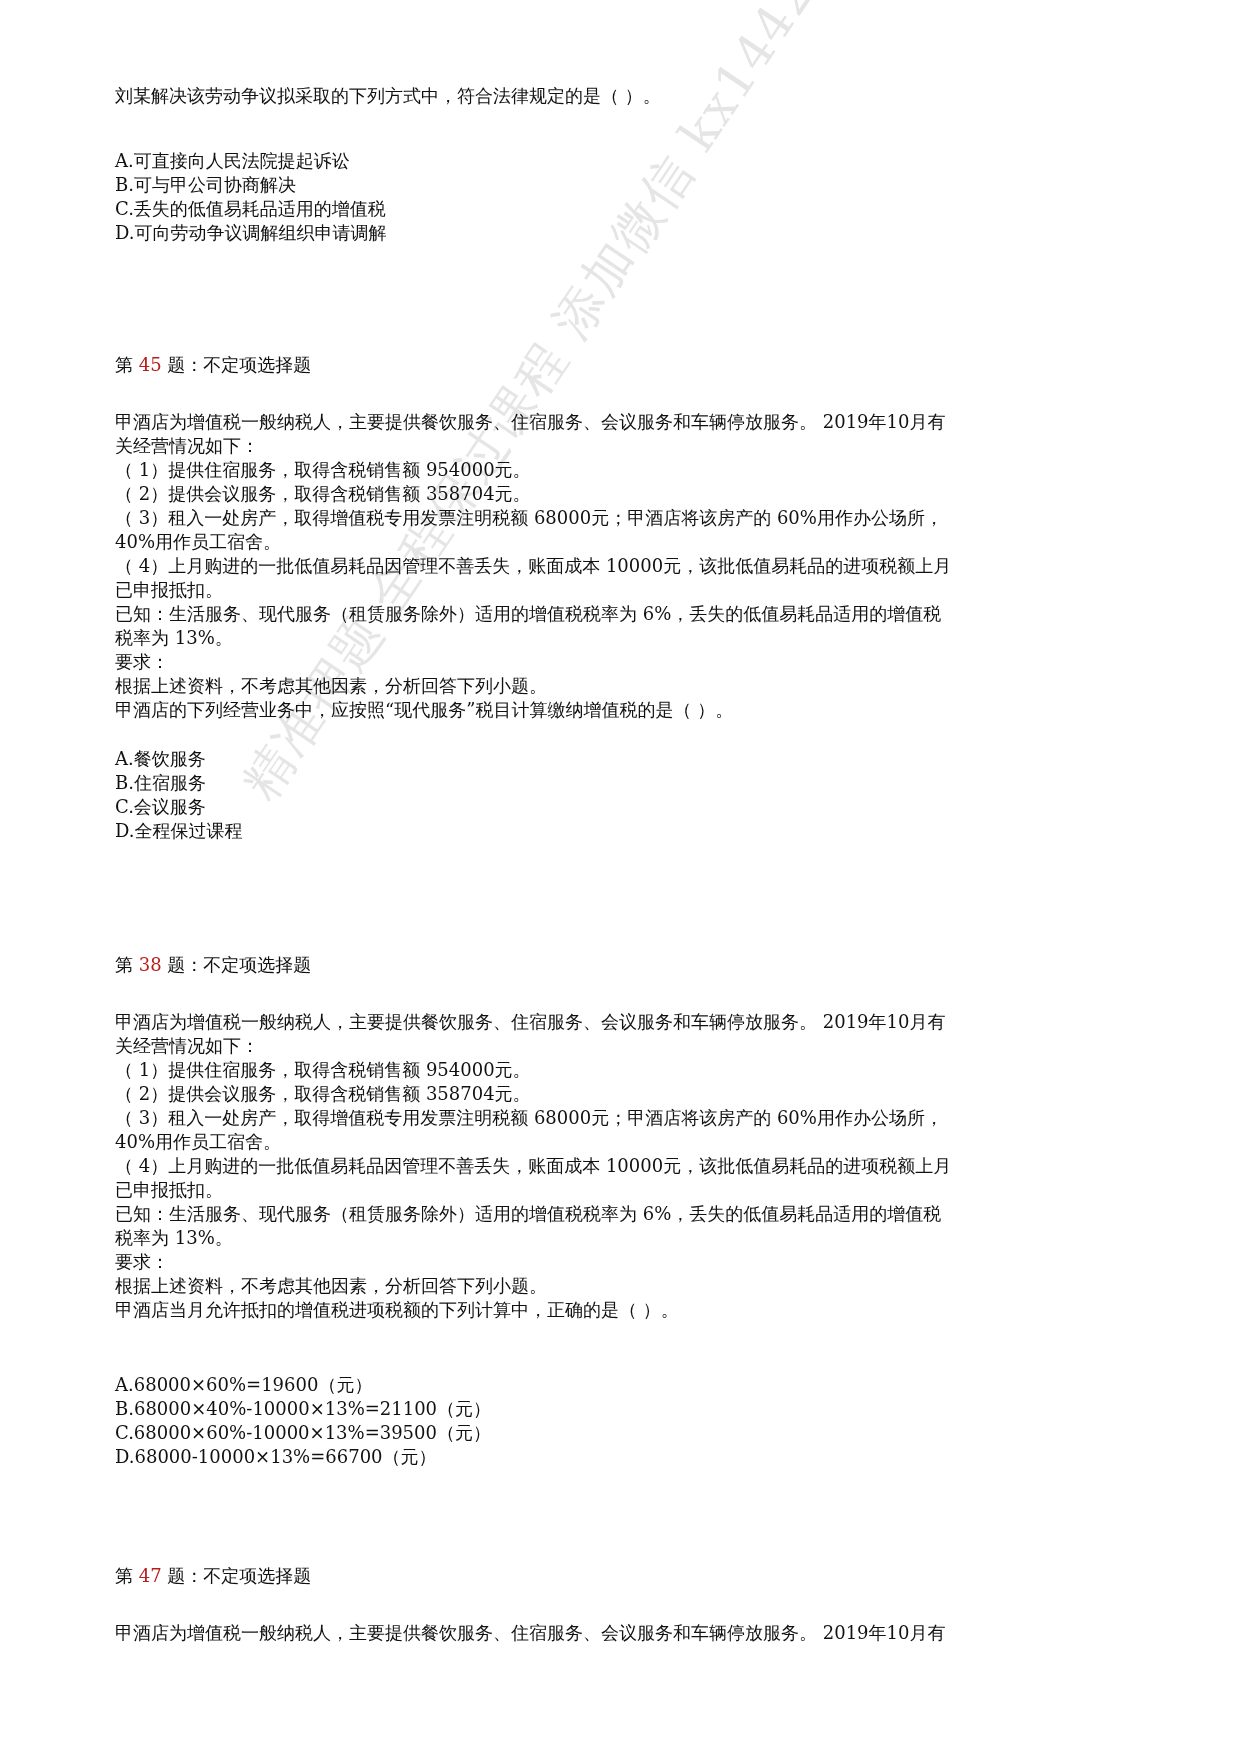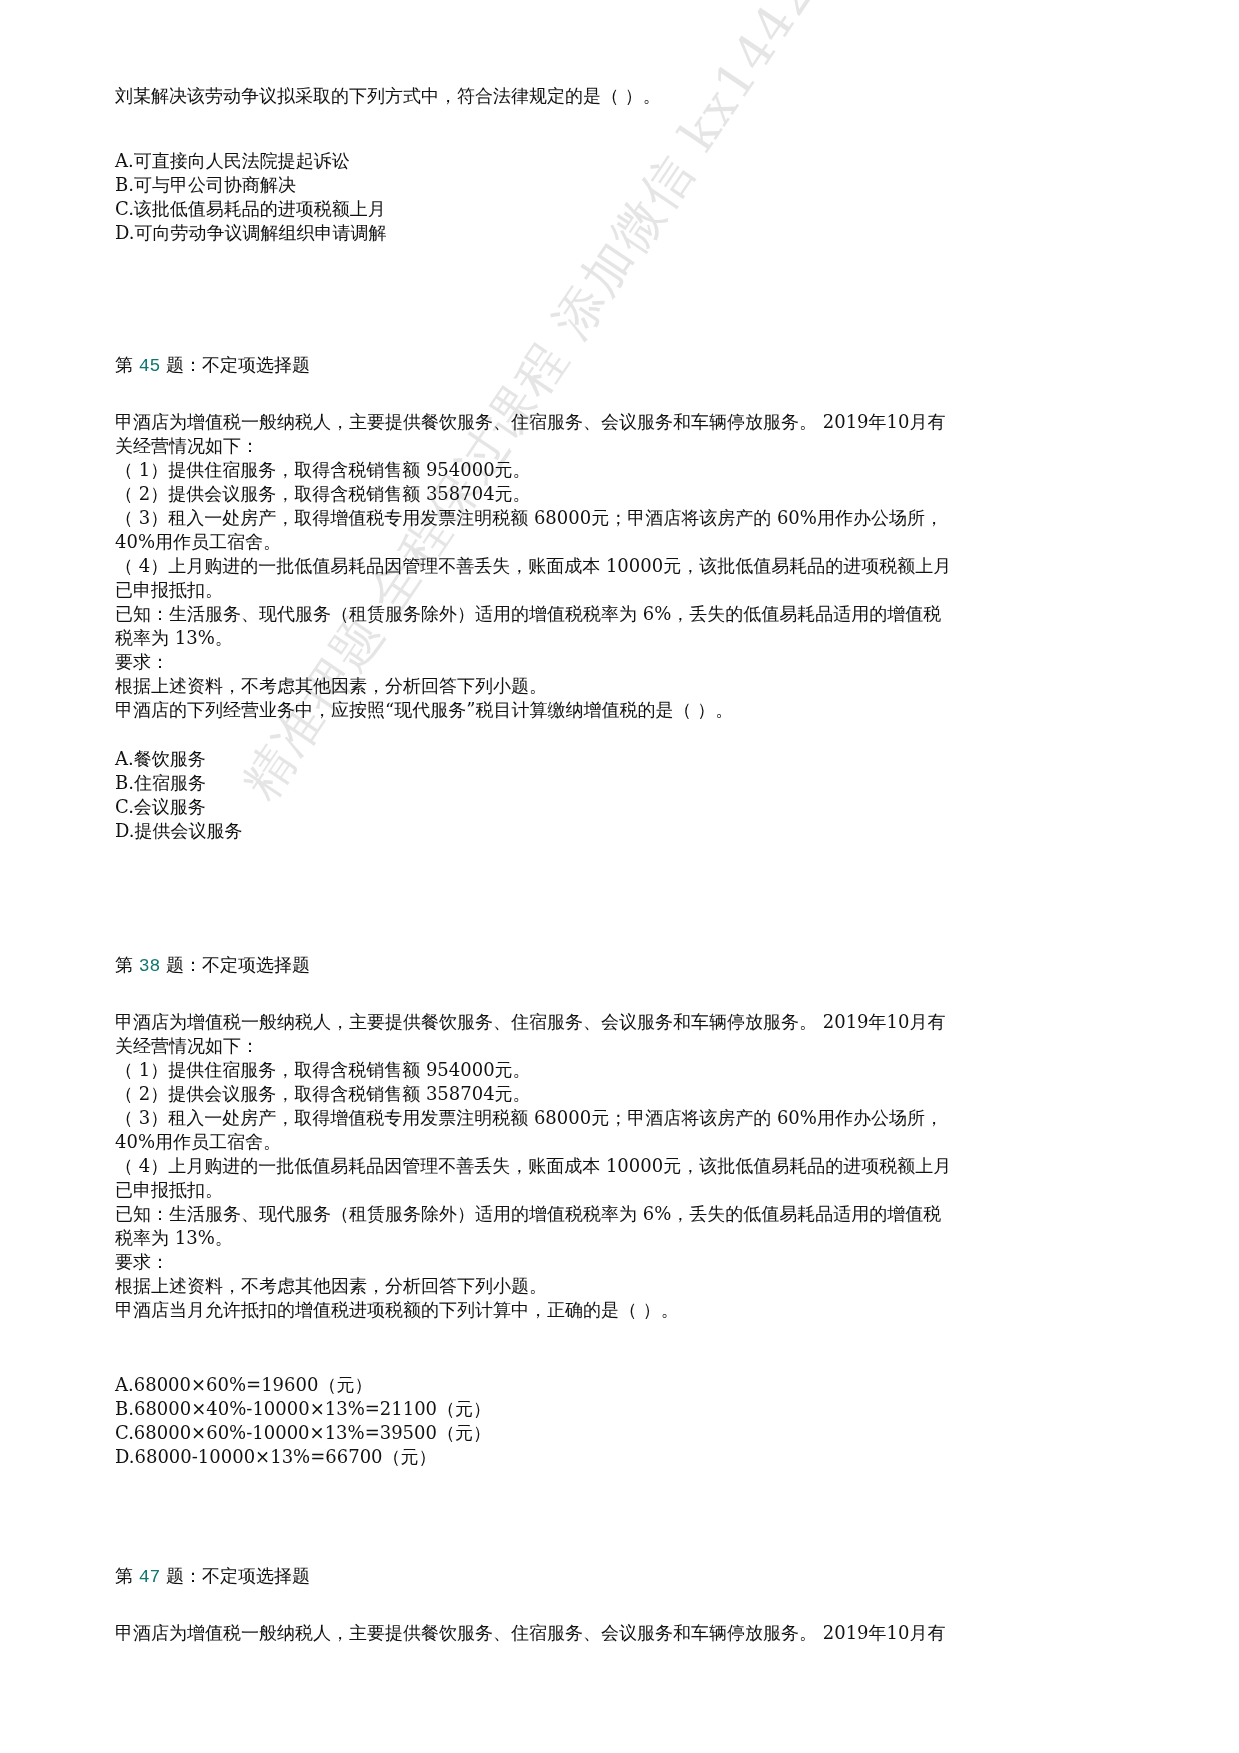--- a/index.html
+++ b/index.html
@@ -4,21 +4,21 @@
 <style>
   html, body { margin: 0; padding: 0; background: #ffffff; }
   body {
     width: 1239px; height: 1753px; position: relative; overflow: hidden;
     font-family: "DejaVu Serif", "Liberation Serif", serif;
     color: #111111;
     font-size: 18px;
   }
   .page { position: absolute; left: 115px; top: 0; width: 1010px; }
   .line { position: absolute; left: 0; white-space: nowrap; line-height: 25px; height: 25px; }
-  .qnum { color: #0f766e; font-family: Liberation Mono, monospace; }
+  .qnum { color: #b91c1c; }
   .watermark {
     position: absolute;
     left: 255px; top: 760px;
     transform: rotate(-56deg);
     transform-origin: left center;
     font-size: 50px;
     color: rgba(0,0,0,0.10);
     white-space: nowrap;
     font-family: "DejaVu Serif", serif;
     letter-spacing: 2px;
@@ -28,21 +28,21 @@
 </head>
 <body>
 
 <div class="watermark">精准押题 全程保过课程 添加微信 kx14423</div>
 
 <div class="page">
 
   <div class="line" style="top:83px">刘某解决该劳动争议拟采取的下列方式中，符合法律规定的是（ ）。</div>
   <div class="line" style="top:148px">A.可直接向人民法院提起诉讼</div>
   <div class="line" style="top:172px">B.可与甲公司协商解决</div>
-  <div class="line" style="top:196px">C.该批低值易耗品的进项税额上月</div>
+  <div class="line" style="top:196px">C.丢失的低值易耗品适用的增值税</div>
   <div class="line" style="top:220px">D.可向劳动争议调解组织申请调解</div>
 
   <div class="line" style="top:352px">
     <span>第 </span><span class="qnum">45</span><span> 题：不定项选择题</span>
   </div>
   <div class="line" style="top:409px">甲酒店为增值税一般纳税人，主要提供餐饮服务、住宿服务、会议服务和车辆停放服务。 2019年10月有</div>
   <div class="line" style="top:433px">关经营情况如下：</div>
   <div class="line" style="top:457px">（ 1）提供住宿服务，取得含税销售额 954000元。</div>
   <div class="line" style="top:481px">（ 2）提供会议服务，取得含税销售额 358704元。</div>
   <div class="line" style="top:505px">（ 3）租入一处房产，取得增值税专用发票注明税额 68000元；甲酒店将该房产的 60%用作办公场所，</div>
@@ -50,21 +50,21 @@
   <div class="line" style="top:553px">（ 4）上月购进的一批低值易耗品因管理不善丢失，账面成本 10000元，该批低值易耗品的进项税额上月</div>
   <div class="line" style="top:577px">已申报抵扣。</div>
   <div class="line" style="top:601px">已知：生活服务、现代服务（租赁服务除外）适用的增值税税率为 6%，丢失的低值易耗品适用的增值税</div>
   <div class="line" style="top:625px">税率为 13%。</div>
   <div class="line" style="top:649px">要求：</div>
   <div class="line" style="top:673px">根据上述资料，不考虑其他因素，分析回答下列小题。</div>
   <div class="line" style="top:697px">甲酒店的下列经营业务中，应按照“现代服务”税目计算缴纳增值税的是（ ）。</div>
   <div class="line" style="top:746px">A.餐饮服务</div>
   <div class="line" style="top:770px">B.住宿服务</div>
   <div class="line" style="top:794px">C.会议服务</div>
-  <div class="line" style="top:818px">D.提供会议服务</div>
+  <div class="line" style="top:818px">D.全程保过课程</div>
 
   <div class="line" style="top:952px">
     <span>第 </span><span class="qnum">38</span><span> 题：不定项选择题</span>
   </div>
   <div class="line" style="top:1009px">甲酒店为增值税一般纳税人，主要提供餐饮服务、住宿服务、会议服务和车辆停放服务。 2019年10月有</div>
   <div class="line" style="top:1033px">关经营情况如下：</div>
   <div class="line" style="top:1057px">（ 1）提供住宿服务，取得含税销售额 954000元。</div>
   <div class="line" style="top:1081px">（ 2）提供会议服务，取得含税销售额 358704元。</div>
   <div class="line" style="top:1105px">（ 3）租入一处房产，取得增值税专用发票注明税额 68000元；甲酒店将该房产的 60%用作办公场所，</div>
   <div class="line" style="top:1129px">40%用作员工宿舍。</div>

